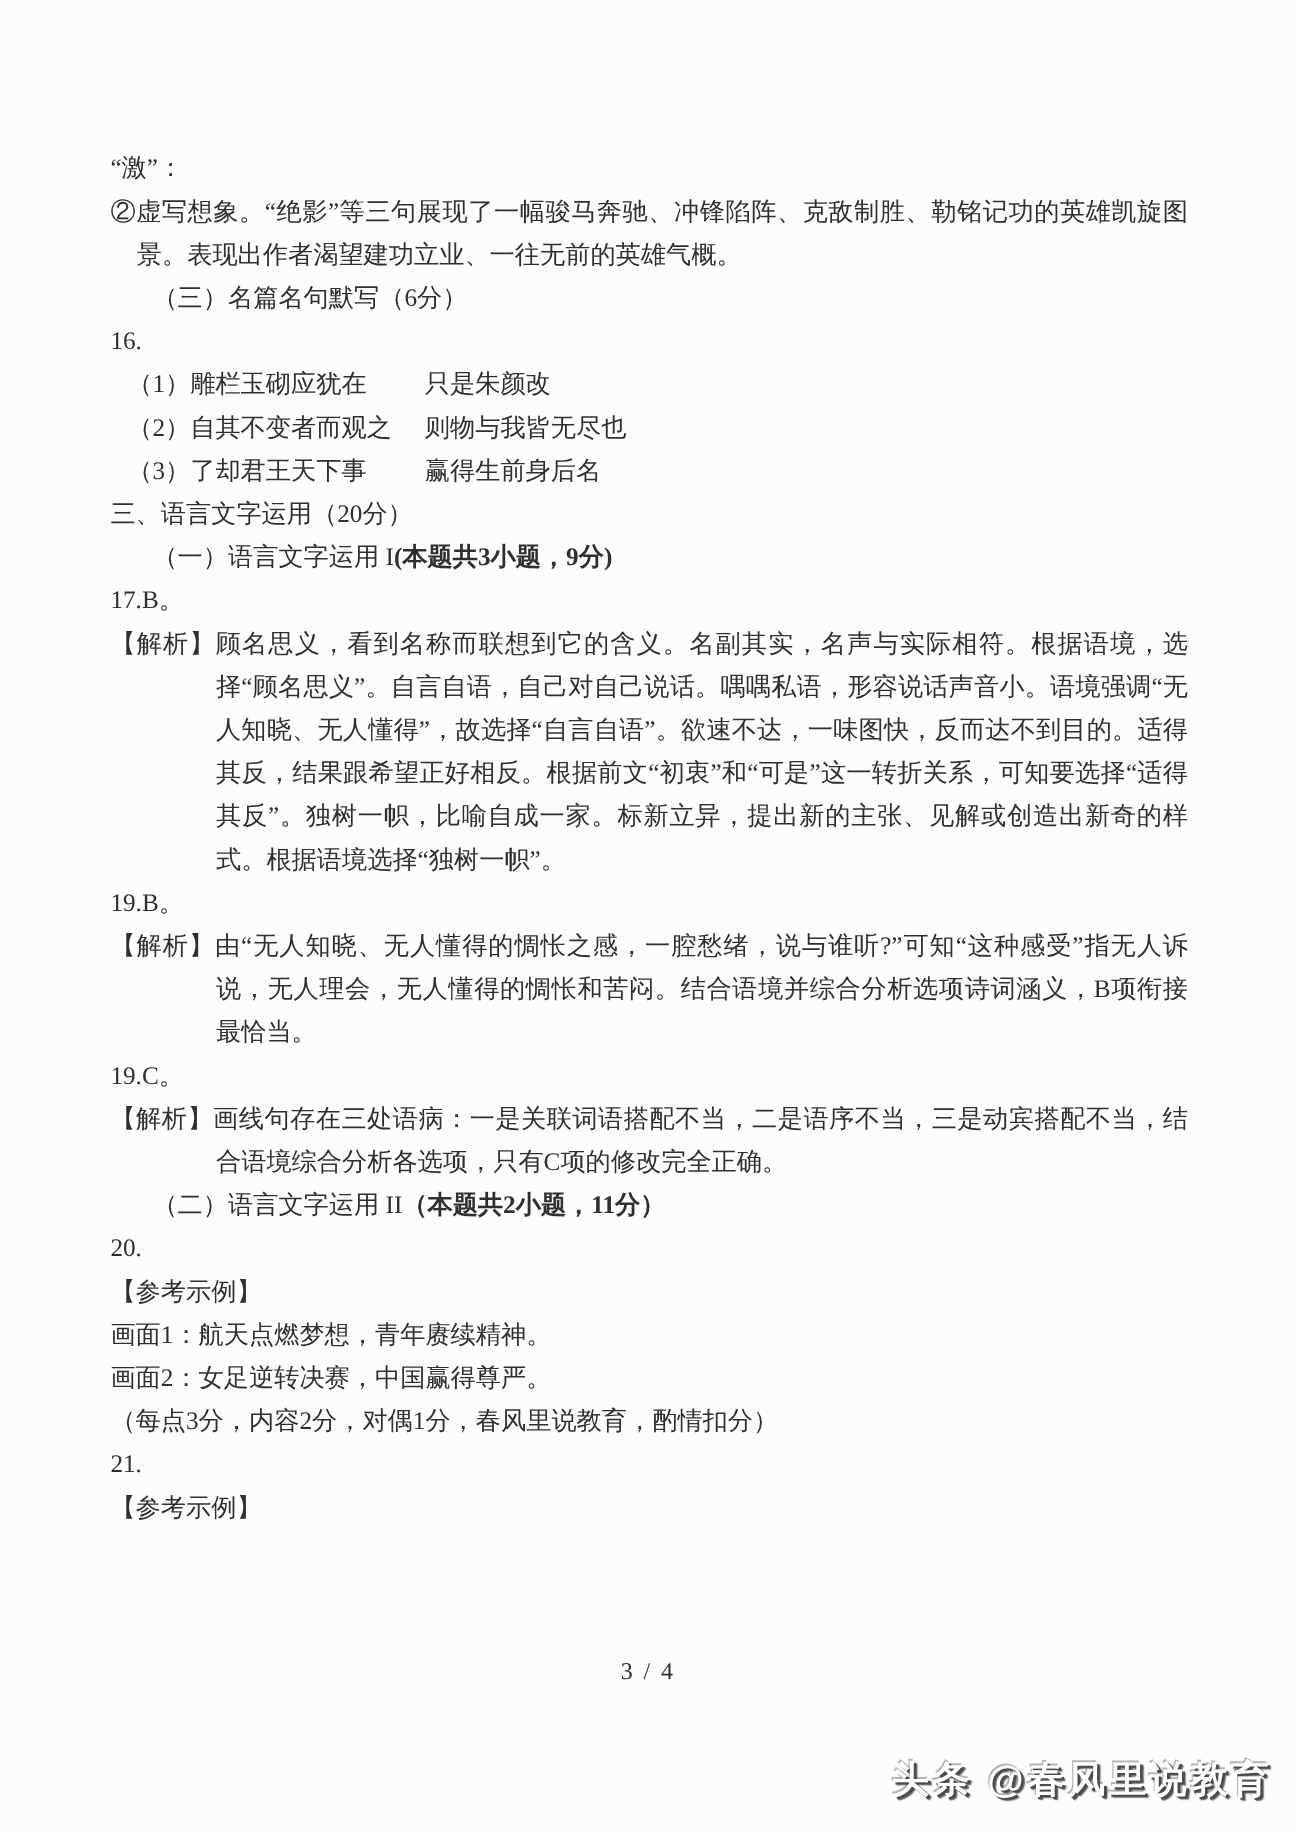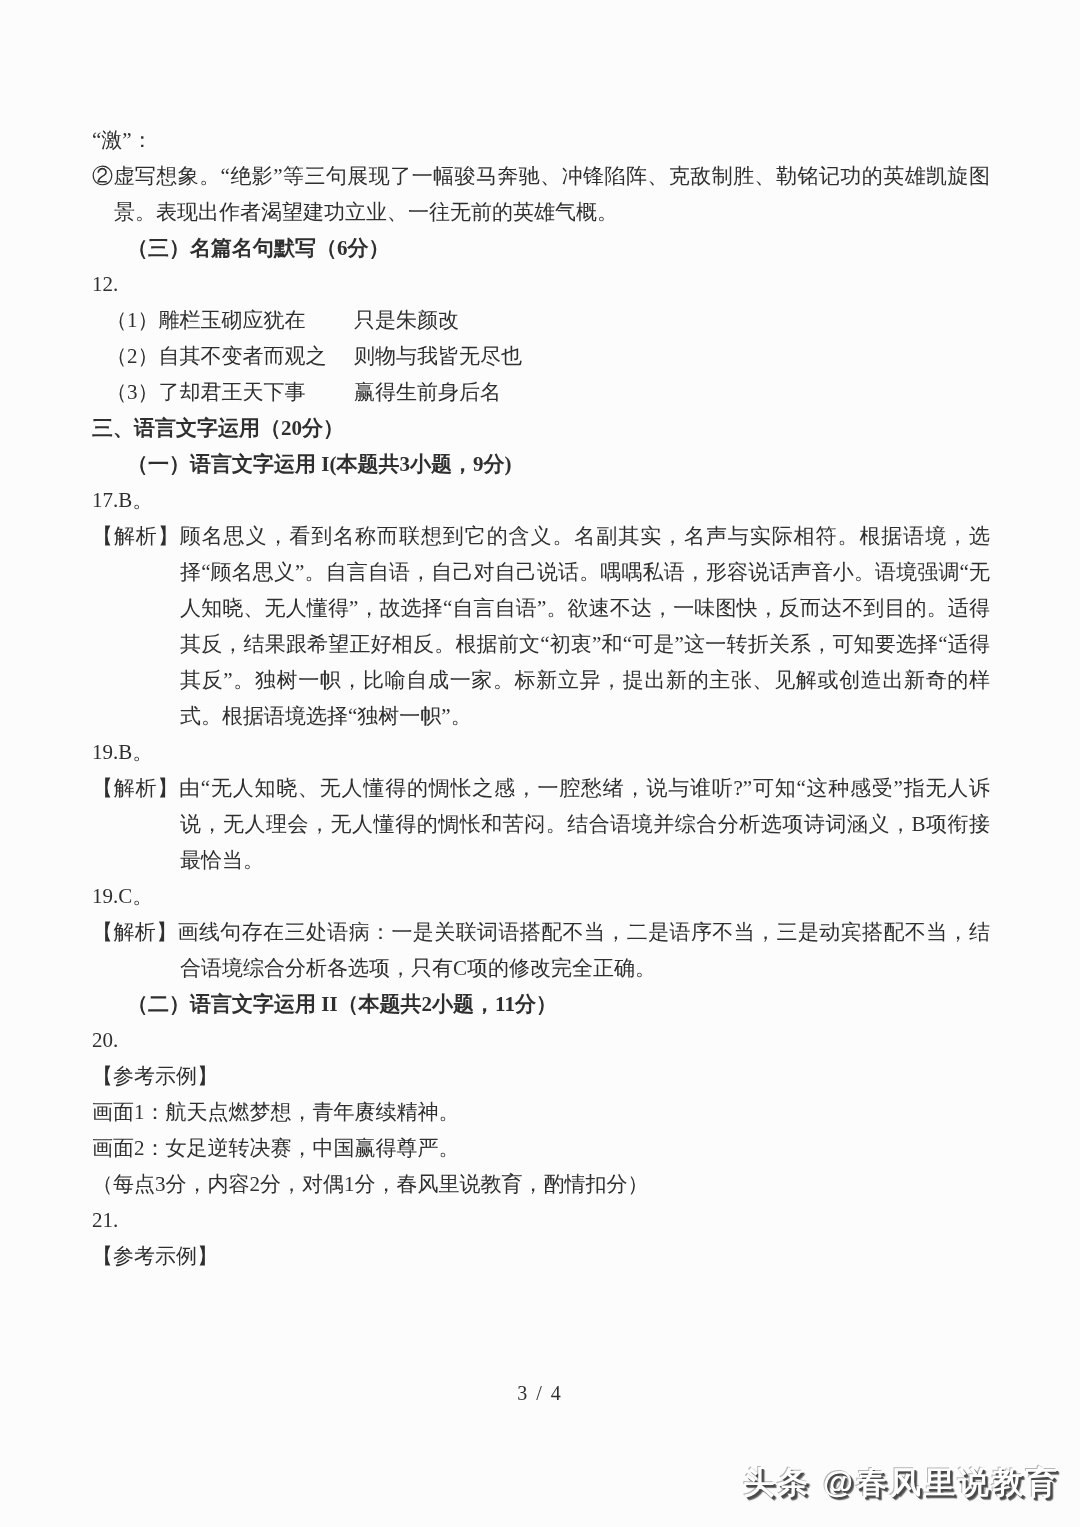--- a/index.html
+++ b/index.html
@@ -25,21 +25,21 @@
     font-size: 21px;
     line-height: 36px;
     text-align: justify;
   }
   .body p { margin: 0; }
   .line { text-align: left; }
   
   .hang-sm { padding-left: 22px; text-indent: -22px; }
   
   .hang-lg { padding-left: 88px; text-indent: -88px; }
-  .heading { font-weight: 700; }
+  .heading { font-weight: 400; }
   .indent-1 { padding-left: 35px; }
   .sub-heading-rest { font-weight: 700; }
   .q16-item { padding-left: 14px; }
   .q16-prompt { display: inline-block; min-width: 248px; }
   .page-number {
     position: absolute;
     top: 1382px;
     left: 0;
     width: 100%;
     text-align: center;
@@ -69,21 +69,21 @@
   <div class="body">
 
     <p class="line">“激”：</p>
 
 
     <p class="hang-sm">②虚写想象。“绝影”等三句展现了一幅骏马奔驰、冲锋陷阵、克敌制胜、勒铭记功的英雄凯旋图景。表现出作者渴望建功立业、一往无前的英雄气概。</p>
 
 
     <p class="line heading indent-1">（三）名篇名句默写（6分）</p>
 
-    <p class="line">12.</p>
+    <p class="line">16.</p>
 
     <p class="line q16-item"><span class="q16-prompt">（1）雕栏玉砌应犹在</span><span>只是朱颜改</span></p>
 
     <p class="line q16-item"><span class="q16-prompt">（2）自其不变者而观之</span><span>则物与我皆无尽也</span></p>
 
     <p class="line q16-item"><span class="q16-prompt">（3）了却君王天下事</span><span>赢得生前身后名</span></p>
 
     <p class="line heading">三、语言文字运用（20分）</p>
 
     <p class="line indent-1"><span class="heading">（一）语言文字运用 I</span><span class="sub-heading-rest">(本题共3小题，9分)</span></p>

